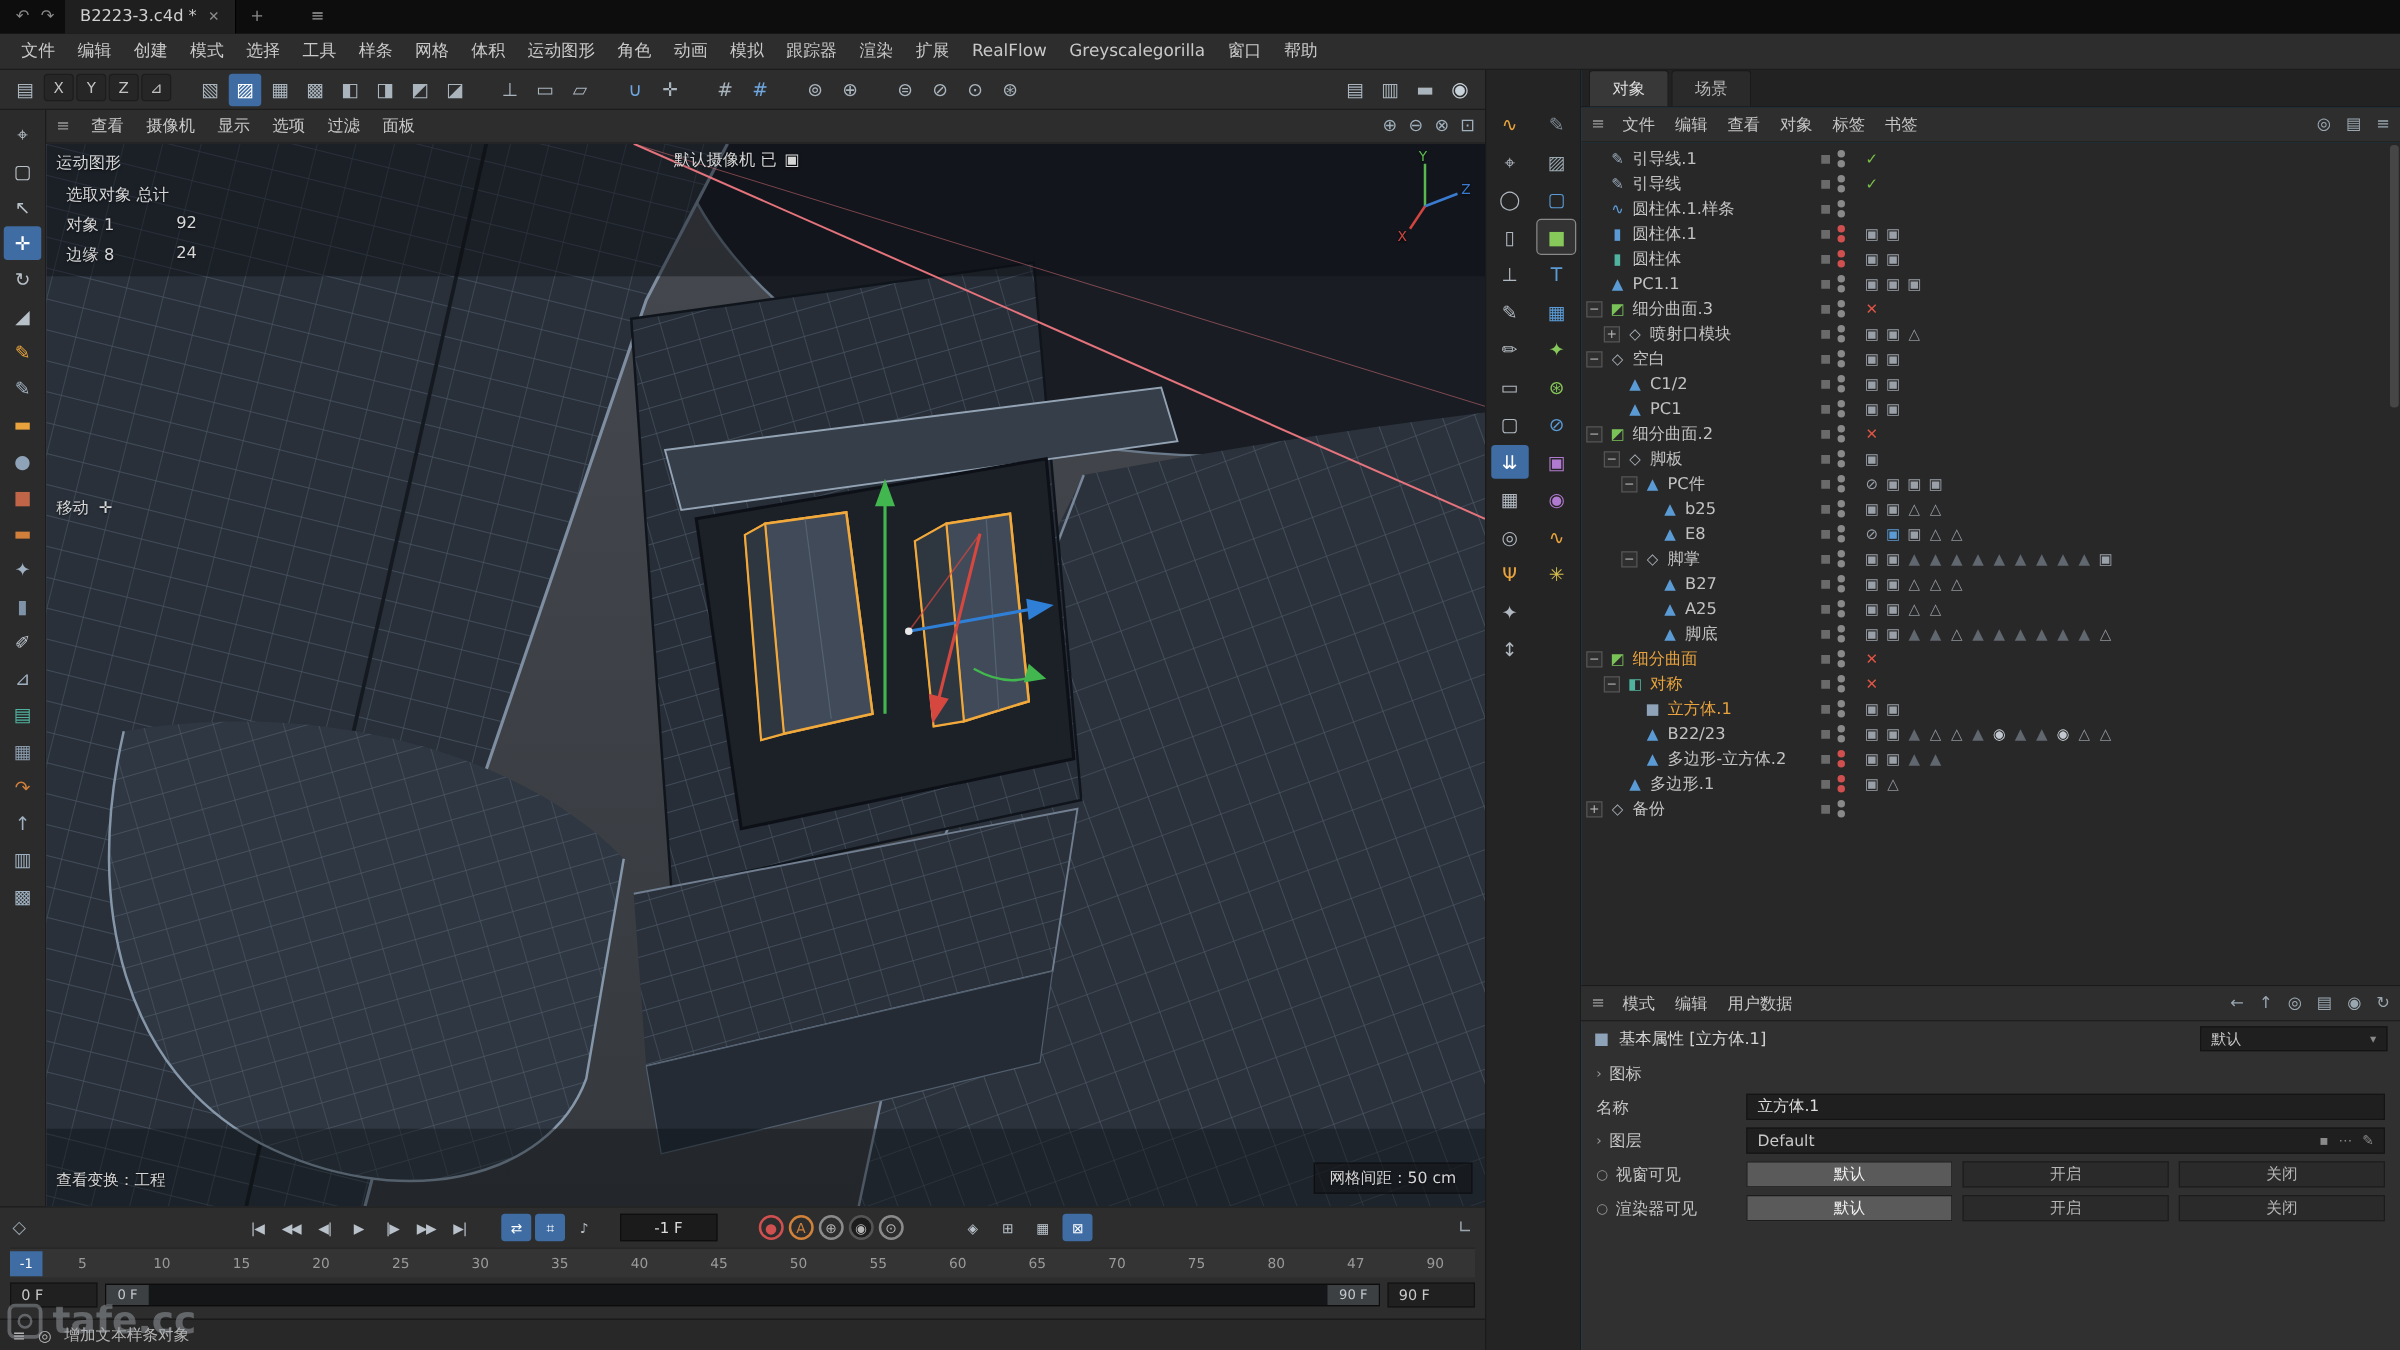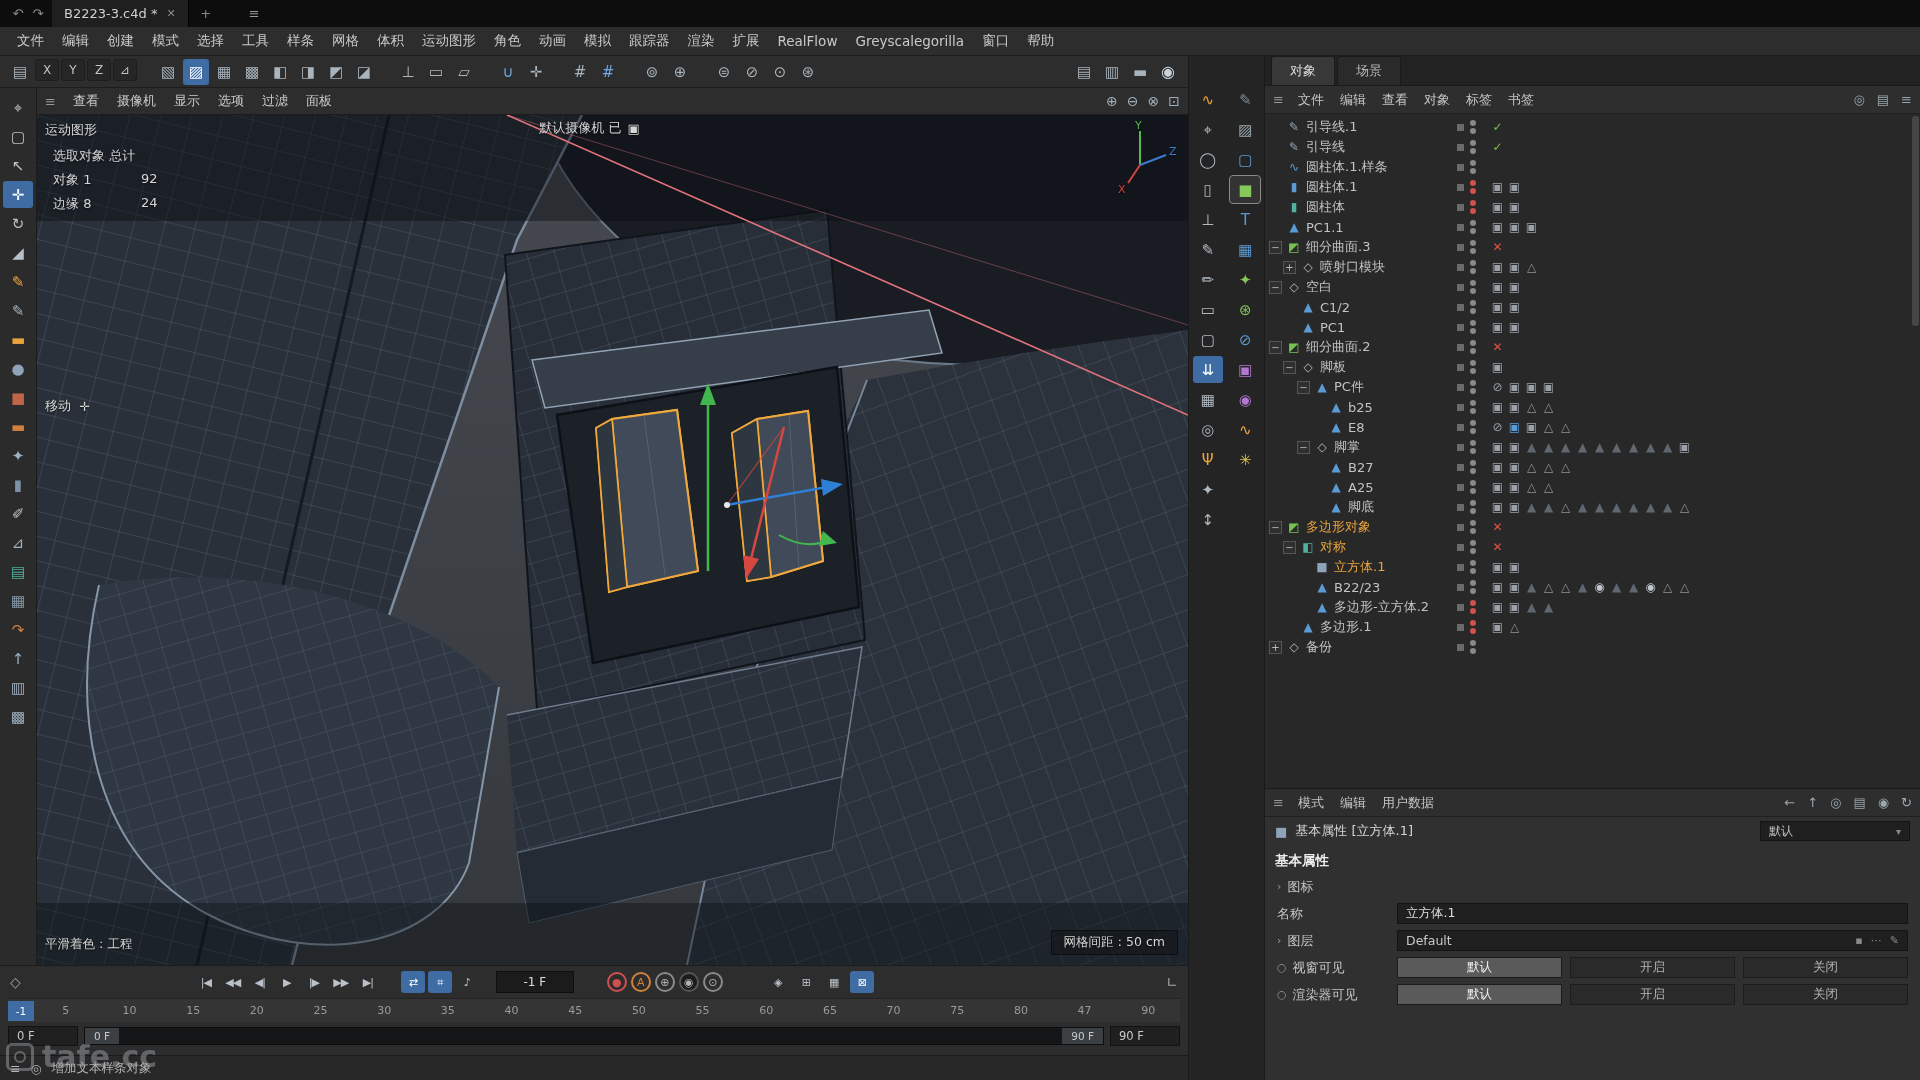--- a/index.html
+++ b/index.html
@@ -354,21 +354,21 @@
                 </div>
             </div>
             <div class="vp-overlay o-cam">
                 <span>默认摄像机 已</span>
                 <span>▣</span>
               </div>
             <div class="vp-overlay o-move">
                 <span>移动</span>
                 <span>✛</span>
               </div>
-            <div class="vp-overlay o-trans">平滑着色：工程</div>
+            <div class="vp-overlay o-trans">查看变换：工程</div>
             <div class="vp-overlay o-grid">网格间距：50 cm</div>
             <div class="vp-overlay o-axis">
               <svg width="70" height="76">
                 <line x1="30" y1="46" x2="30" y2="12" stroke="#59b84f" stroke-width="2"></line>
                 <line x1="30" y1="46" x2="56" y2="36" stroke="#3a7bd0" stroke-width="2"></line>
                 <line x1="30" y1="46" x2="18" y2="64" stroke="#d0453f" stroke-width="2"></line>
                 <text x="25" y="10" fill="#59b84f" font-size="11">Y</text>
                 <text x="59" y="36" fill="#3a7bd0" font-size="11">Z</text>
                 <text x="8" y="74" fill="#d0453f" font-size="11">X</text>
               </svg>
@@ -858,21 +858,21 @@
                   <i style="color: rgb(97, 103, 111);">▲</i>
                   <i style="color: rgb(97, 103, 111);">▲</i>
                   <i style="color: rgb(97, 103, 111);">▲</i>
                   <i style="color: rgb(143, 149, 156);">△</i>
                 </span>
               </div>
               <div class="om-row">
                 <span class="nz ind0">
                   <span class="om-exp">−</span>
                   <span class="om-ic" style="color: rgb(121, 194, 87);">◩</span>
-                  <span class="om-nm c-sel">多边形对象</span>
+                  <span class="om-nm c-sel">细分曲面</span>
                 </span>
                 <b class="om-sw"></b>
                 <span class="om-vis v-g">
                   <i></i>
                   <i></i>
                 </span>
                 <span class="om-tags">
                   <i style="color: rgb(224, 85, 69);">✕</i>
                 </span>
               </div>
@@ -1003,21 +1003,20 @@
           </span>
         </div>
         <div class="attr-title">
           <span class="ticon">■</span>
           <span>基本属性 [立方体.1]</span>
           <span class="attr-preset">
               <span>默认</span>
               <span class="caret">▾</span>
             </span>
         </div>
-        <div class="attr-section">基本属性</div>
         <div class="arow">
           <span class="lbl">
               <span class="pfx">›</span>
               <span>图标</span>
             </span>
         </div>
         <div class="arow">
           <span class="lbl">
               <span>名称</span>
             </span>

